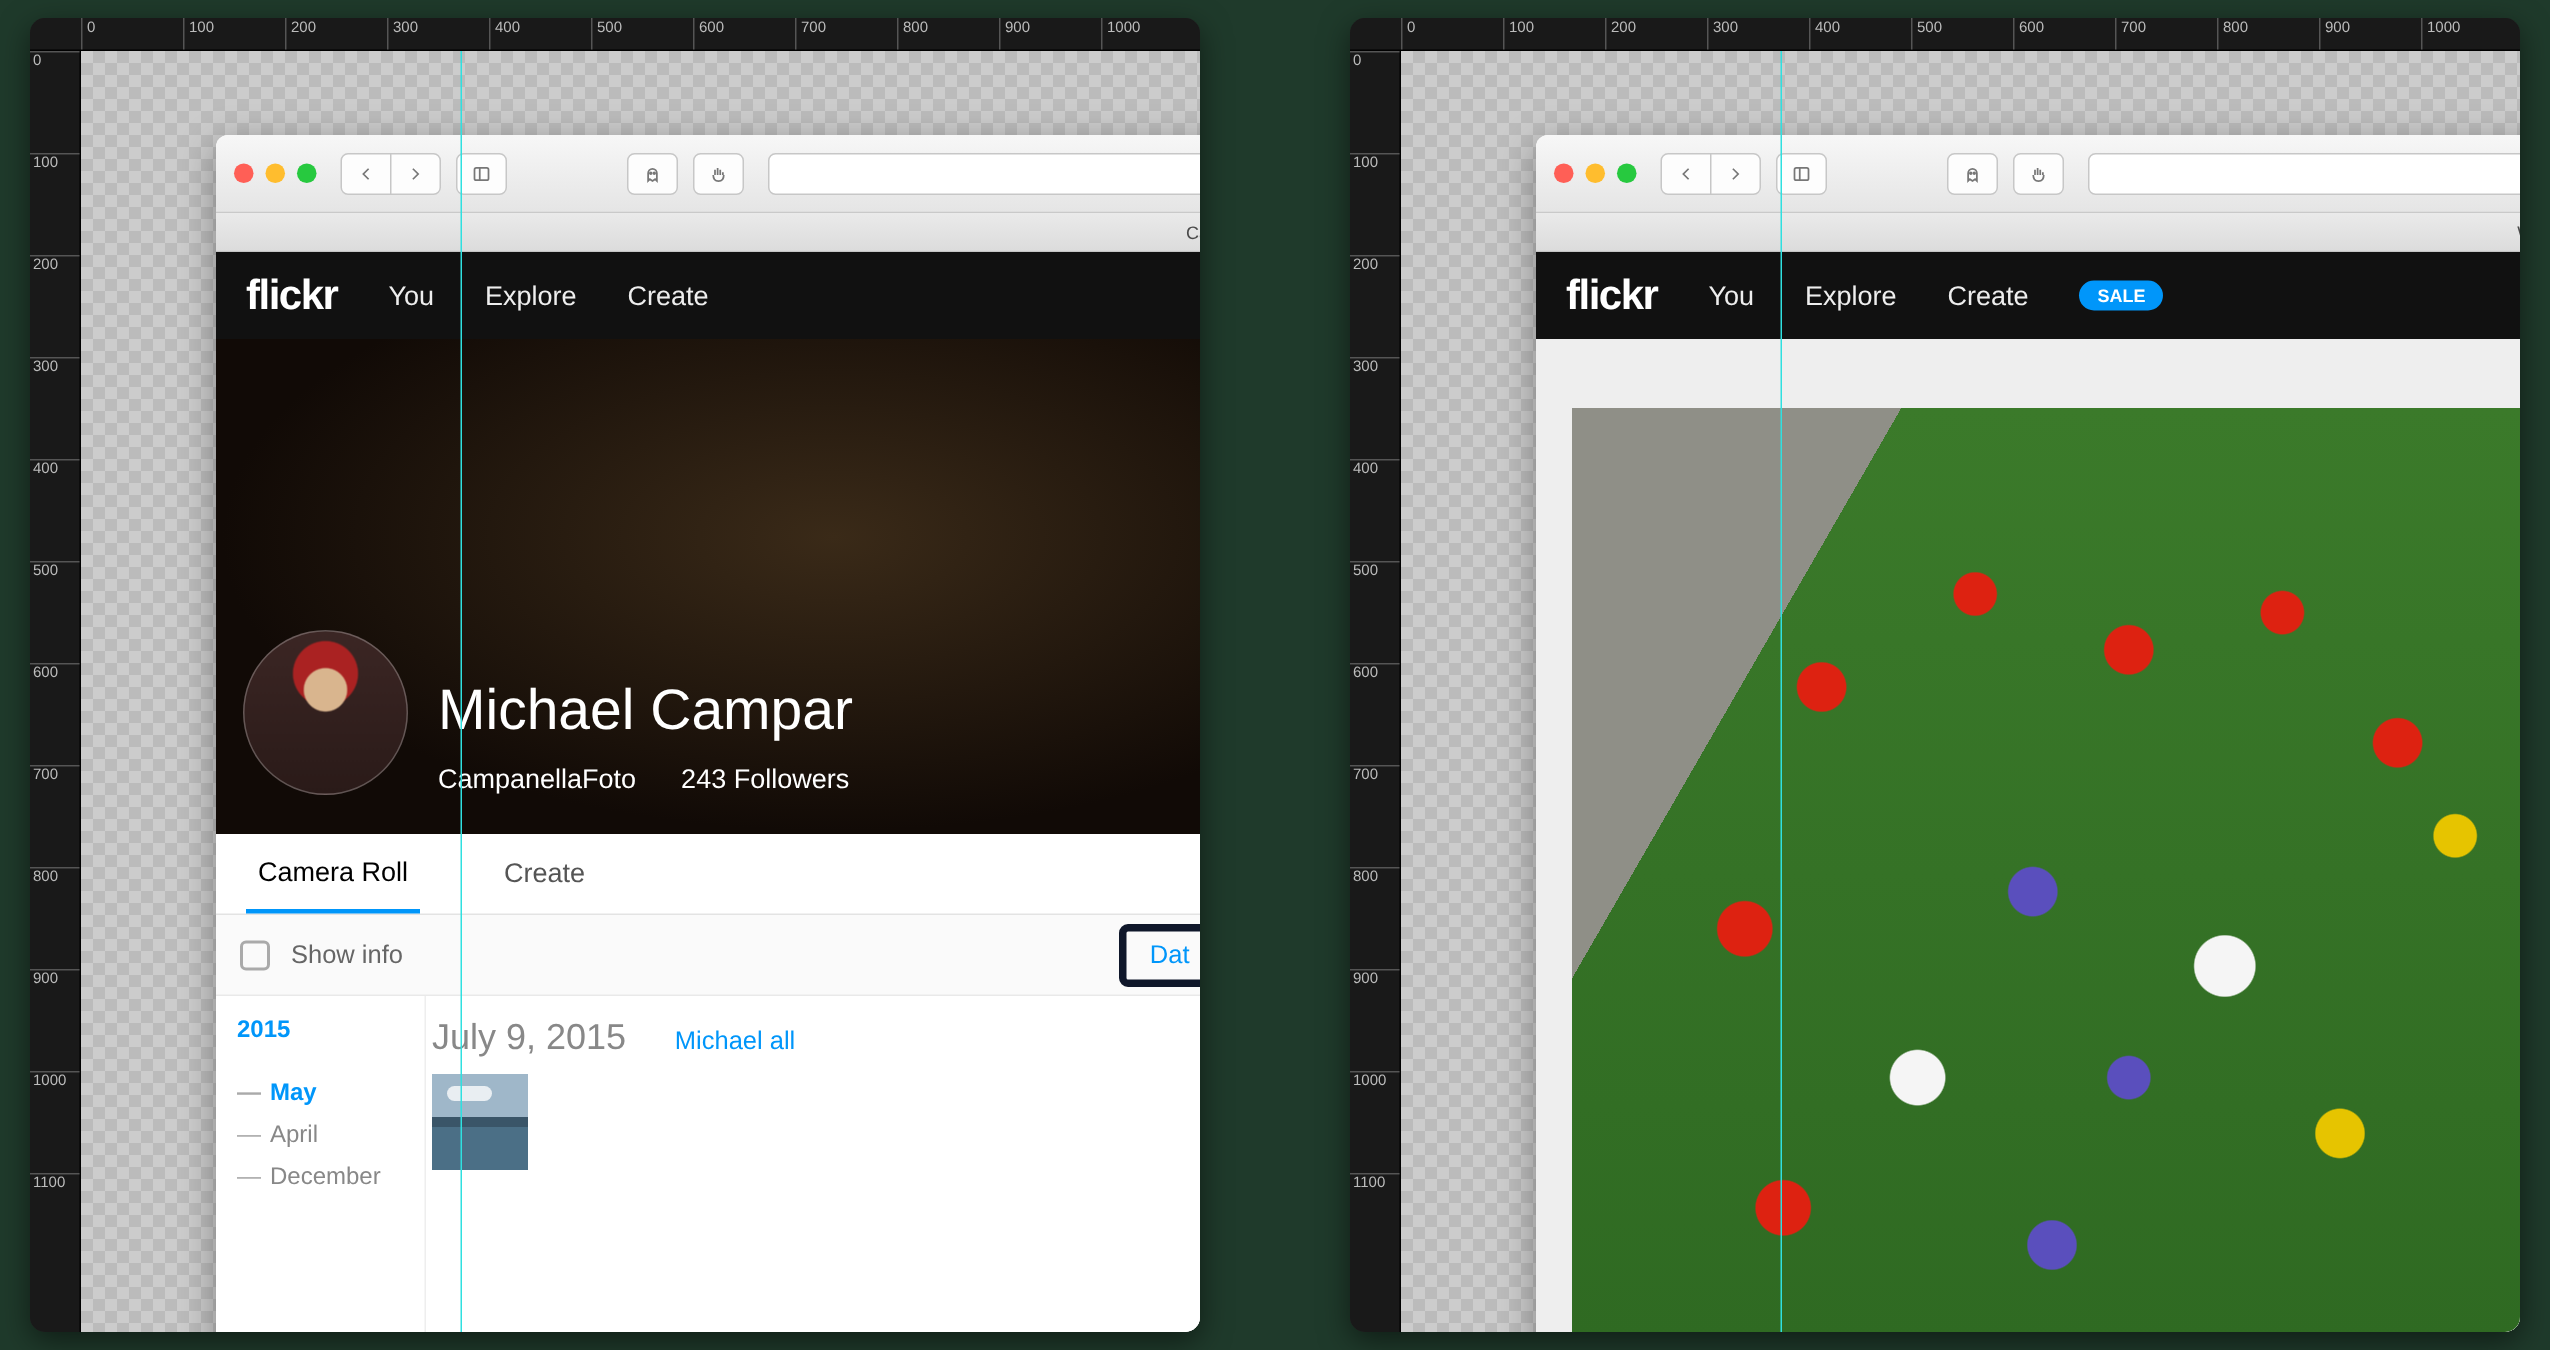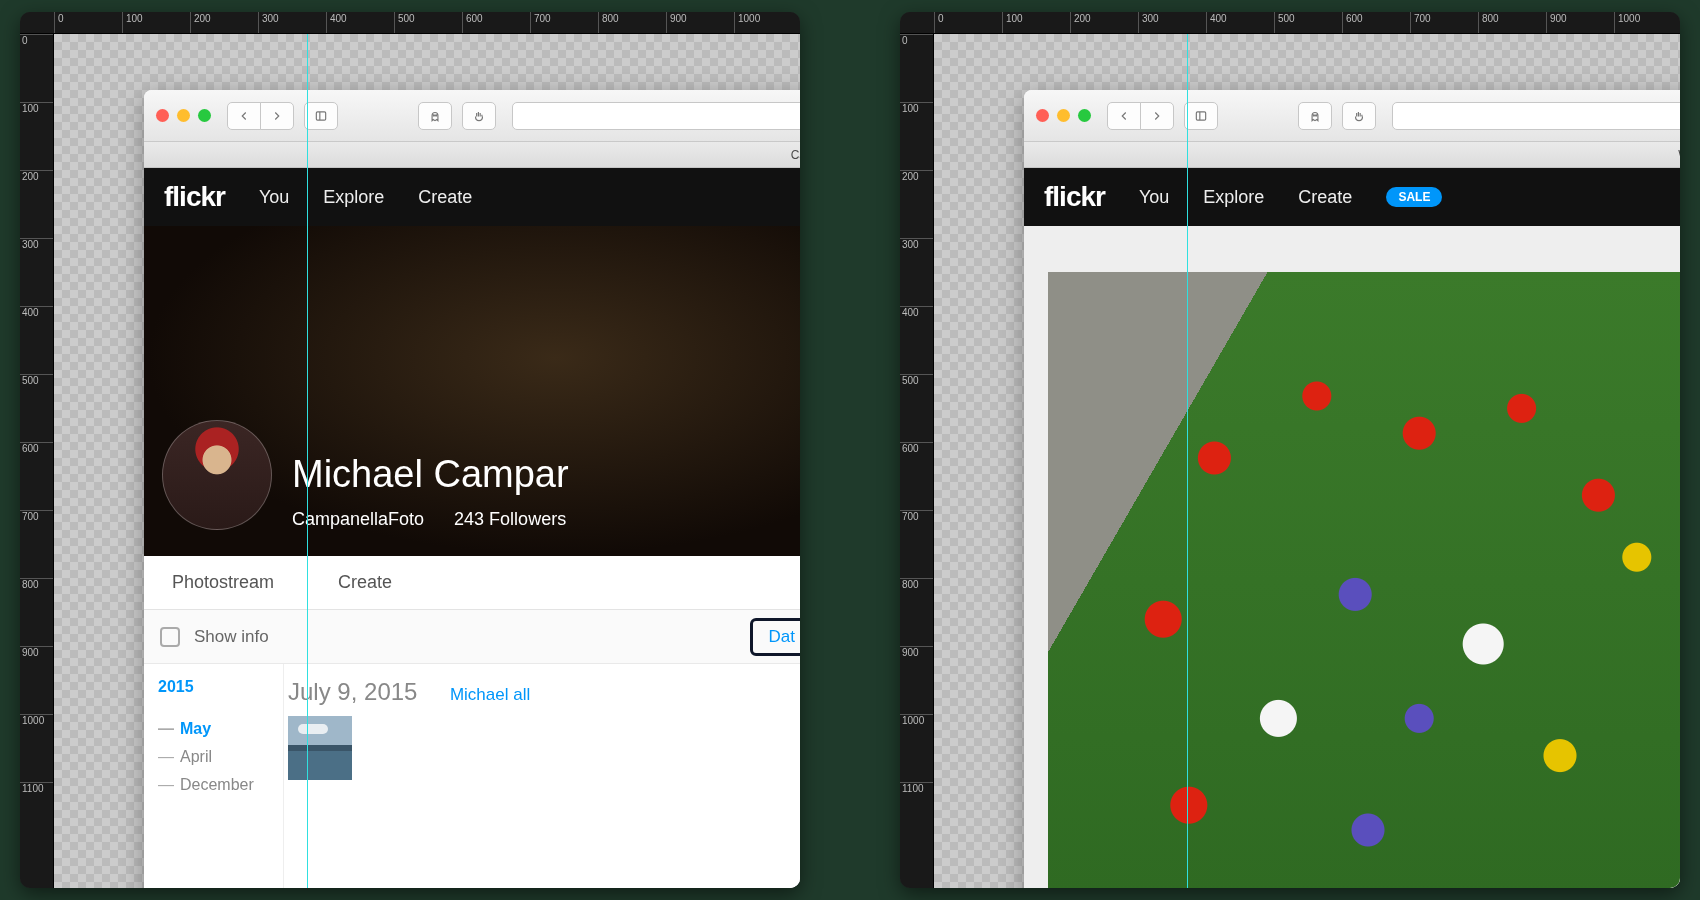--- a/index.html
+++ b/index.html
@@ -205,21 +205,21 @@
   .toolbar2 {
     height: 54px; background:#fafafa; border-bottom:1px solid #e9e9e9;
     display:flex; align-items:center; padding: 0 16px; gap: 14px;
     font-size: 17px; color:#666;
   }
   .chk {
     width:20px;height:20px;border:2px solid #aaa;border-radius:4px;
   }
   .spacer{flex:1}
   .pill-btn {
-    border:3px solid #0f172a; color:#0096fa;
+    border:5px solid #0f172a; color:#0096fa;
     padding:6px 16px; border-radius:6px; font-weight:500;
   }
   .body-split{
     display:flex; height: 260px;
   }
   .datelist{
     width: 140px; padding: 14px 0 0 14px;
     background:#fff; border-right:1px solid #eee;
     font-size: 16px; color:#888;
   }
@@ -413,21 +413,21 @@
       <div class="cover">
         <div class="avatar"></div>
         <div class="profile-name">Michael Campar</div>
         <div class="profile-sub">
           <span>CampanellaFoto</span>
           <span>243 Followers</span>
         </div>
       </div>
 
       <div class="tabs">
-        <div class="tab">Photostream</div>
+        <div class="tab active">Camera Roll</div>
         <div class="tab">Create</div>
       </div>
 
       <div class="toolbar2">
         <div class="chk"></div>
         <span>Show info</span>
         <div class="spacer"></div>
         <div class="pill-btn">Dat</div>
       </div>
 

